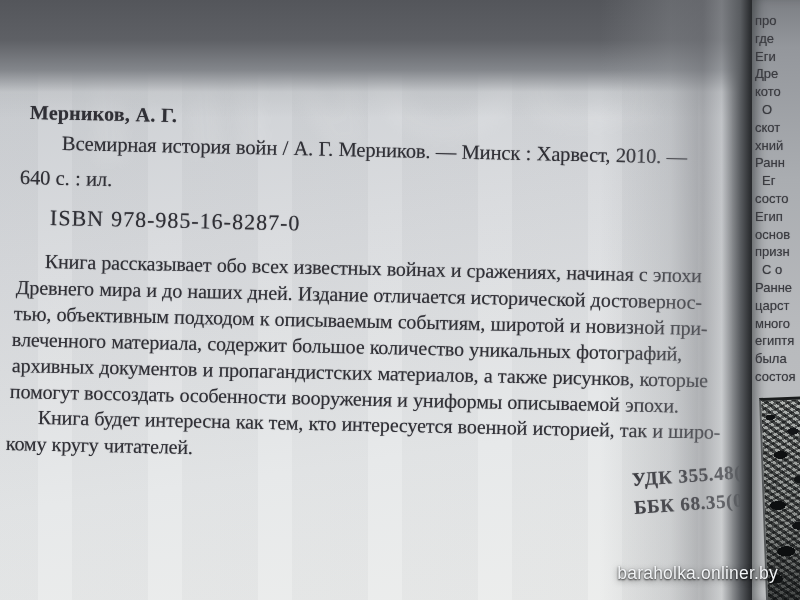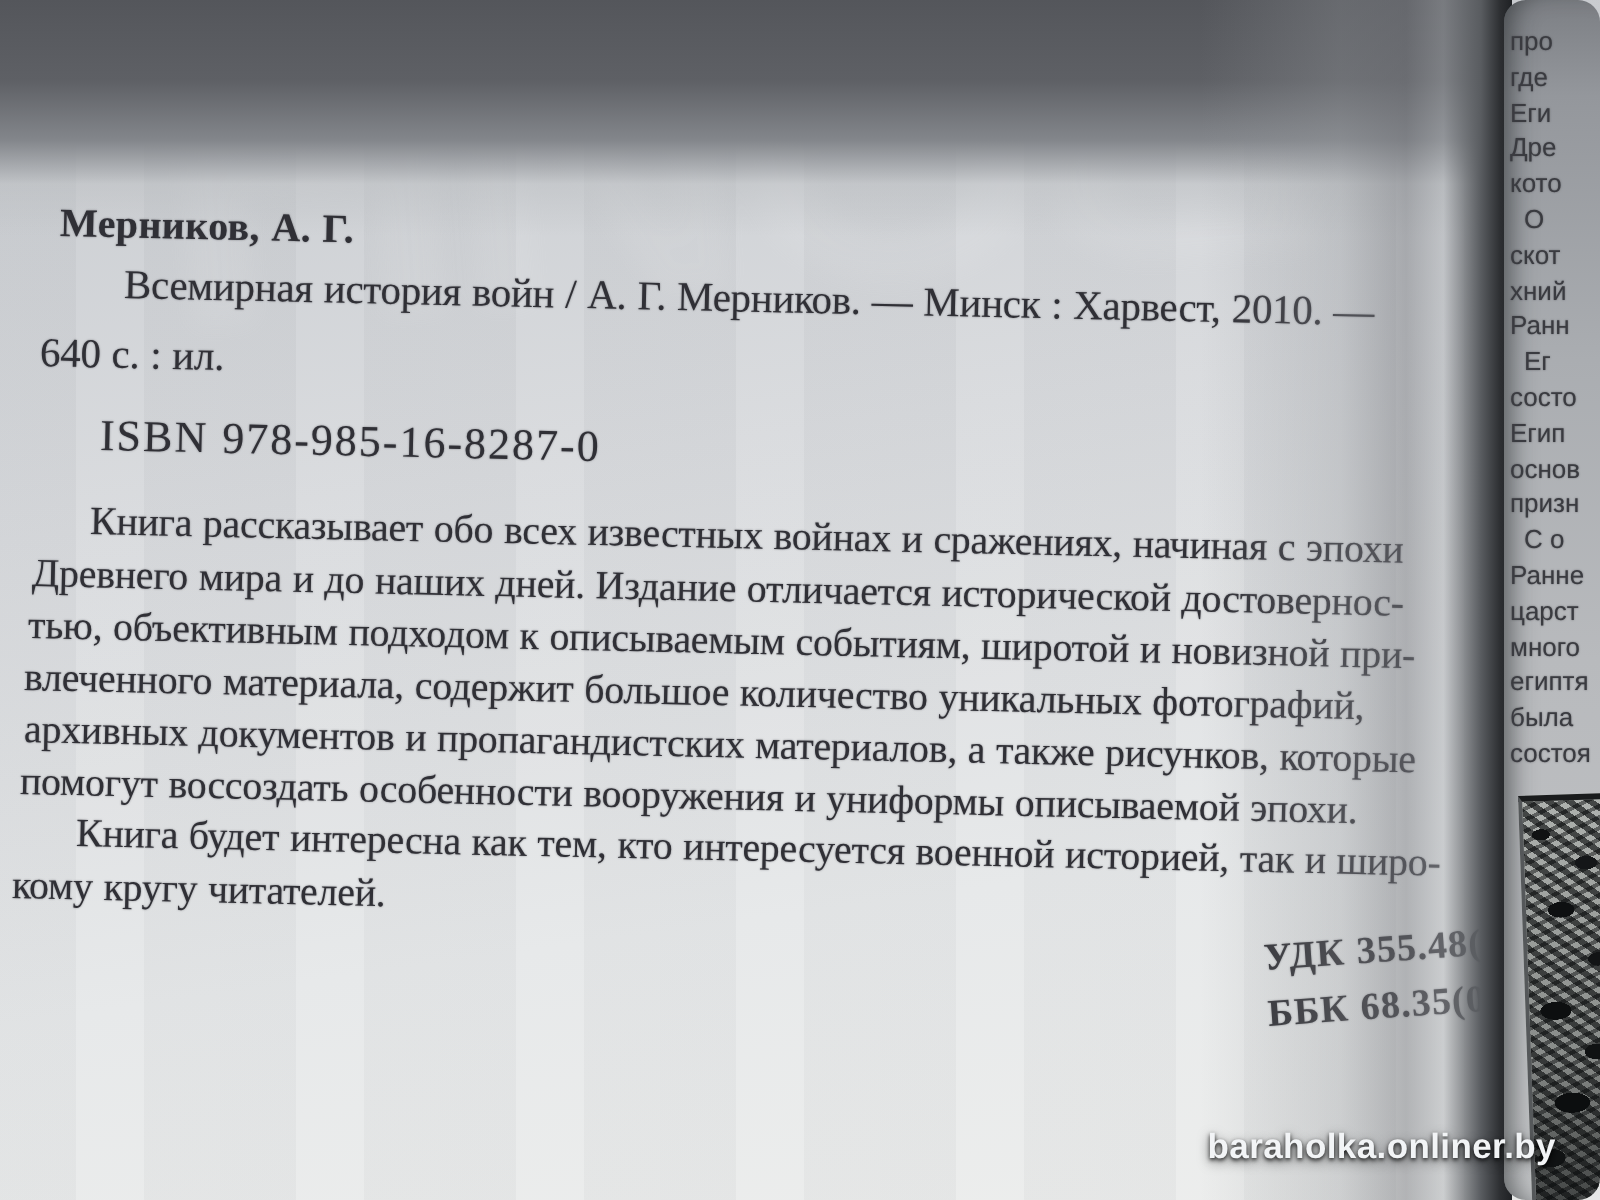--- a/index.html
+++ b/index.html
@@ -38,21 +38,20 @@
   .gutter{
     position:absolute;left:600px;top:0;width:156px;height:600px;z-index:8;pointer-events:none;
     background:linear-gradient(to right,
       rgba(198,201,204,0) 0%, rgba(150,153,157,0.30) 45%, rgba(120,122,127,0.50) 66%,
       rgba(165,168,172,0.45) 78%, #595c60 90%, #2e3033 96%, #1f2124 100%);
   }
   .rightpage{
     position:absolute;left:752px;top:0;width:48px;height:600px;z-index:9;overflow:hidden;
     background:linear-gradient(180deg,#7c7f84 0%, #94979c 8%, #aaadb1 30%, #b8babd 55%, #c2c4c6 100%);
     box-shadow:inset 10px 0 12px -6px rgba(30,32,34,0.55);
-    border-radius:11px;
   }
   .rcol{
     position:absolute;left:3px;top:12px;width:60px;
     font-family:"Liberation Sans", sans-serif;font-size:13px;line-height:17.8px;
     color:#3a3b40;text-shadow:0 0 1px rgba(58,59,64,0.6);filter:blur(0.3px);white-space:nowrap;
   }
   .rline{height:17.8px;}
   .rline.indent{padding-left:7px;}
   .illustration{
     position:absolute;left:7px;top:398px;width:44px;height:210px;
@@ -67,21 +66,21 @@
       radial-gradient(14px 8px at 30% 50%, #0d0f10 55%, transparent 56%),
       radial-gradient(11px 7px at 75% 60%, #101213 55%, transparent 56%),
       radial-gradient(16px 9px at 45% 72%, #0c0e0f 55%, transparent 56%),
       radial-gradient(12px 8px at 20% 85%, #111314 55%, transparent 56%),
       linear-gradient(180deg, rgba(16,18,19,0.15) 0%, rgba(16,18,19,0.35) 60%, rgba(10,12,13,0.75) 100%),
       repeating-linear-gradient(37deg, rgba(10,12,13,0.65) 0 3px, rgba(205,208,205,0.10) 3px 6px),
       repeating-linear-gradient(-24deg, rgba(12,14,15,0.55) 0 2px, transparent 2px 5px);
   }
   .watermark{
     position:absolute;right:22px;top:563px;z-index:30;
-    font-family:"Liberation Sans", sans-serif;font-weight:bold;font-size:17.5px;
+    font-family:"Liberation Sans", sans-serif;font-weight:normal;font-size:17.5px;
     color:#f2f4f6;letter-spacing:0.2px;
     text-shadow:0 1px 2px rgba(0,0,0,0.85), 0 2px 6px rgba(0,0,0,0.5);
   }
 </style>
 </head>
 <body>
 
 <div class="photo">
 
   <div class="ghost">ВОЙН</div>

